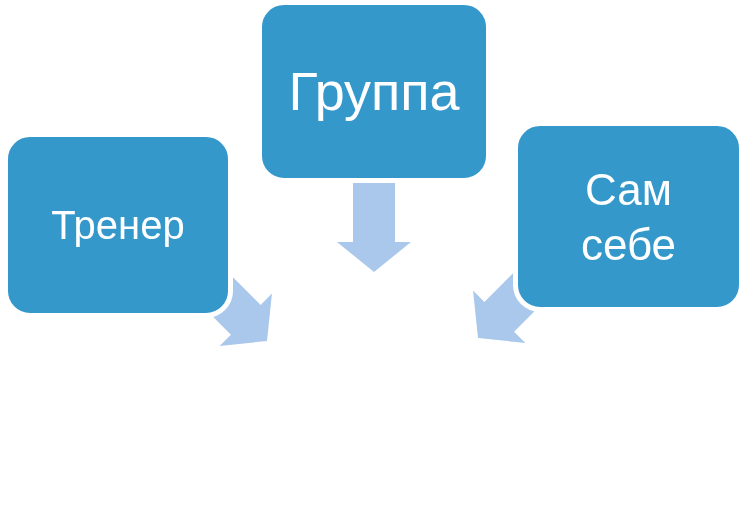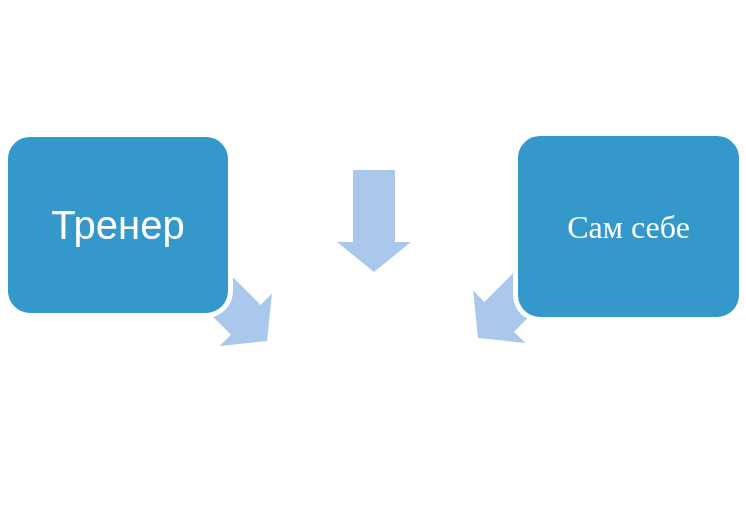--- a/index.html
+++ b/index.html
@@ -53,25 +53,24 @@
   }
   .node-group {
     left: 257px;
     top: 0px;
     width: 234px;
     height: 183px;
     font-size: 54px;
   }
   .node-self {
     left: 513px;
-    top: 131px;
+    top: 121px;
     width: 231px;
     height: 191px;
-    font-size: 32px;
-    font-family: Liberation Serif, serif;
+    font-size: 44px;
   }
   .node-participant {
     left: 255px;
     top: 286px;
     width: 232px;
     height: 232px;
     border-radius: 50%;
     border: none;
     font-size: 37px;
   }
@@ -95,19 +94,22 @@
 
     <polygon class="arrow" transform="translate(374,272)" points="-21,-102 21,-102 21,-30 37,-30 0,0 -37,-30 -21,-30"></polygon>
     <polygon class="arrow" transform="translate(267,341) rotate(-45)" points="-21,-115 21,-115 21,-30 37,-30 0,0 -37,-30 -21,-30"></polygon>
     <polygon class="arrow" transform="translate(478,338) rotate(45)" points="-21,-115 21,-115 21,-30 37,-30 0,0 -37,-30 -21,-30"></polygon>
   </svg>
 
   <div class="node node-rect node-trainer">
     <span class="node-label">Тренер</span>
   </div>
 
+  <div class="node node-rect node-group">
+    <span class="node-label">Группа</span>
+  </div>
 
   <div class="node node-rect node-self">
     <span class="node-label node-label-wrap">Сам себе</span>
   </div>
 
 
 </div>
 
 </body></html>

